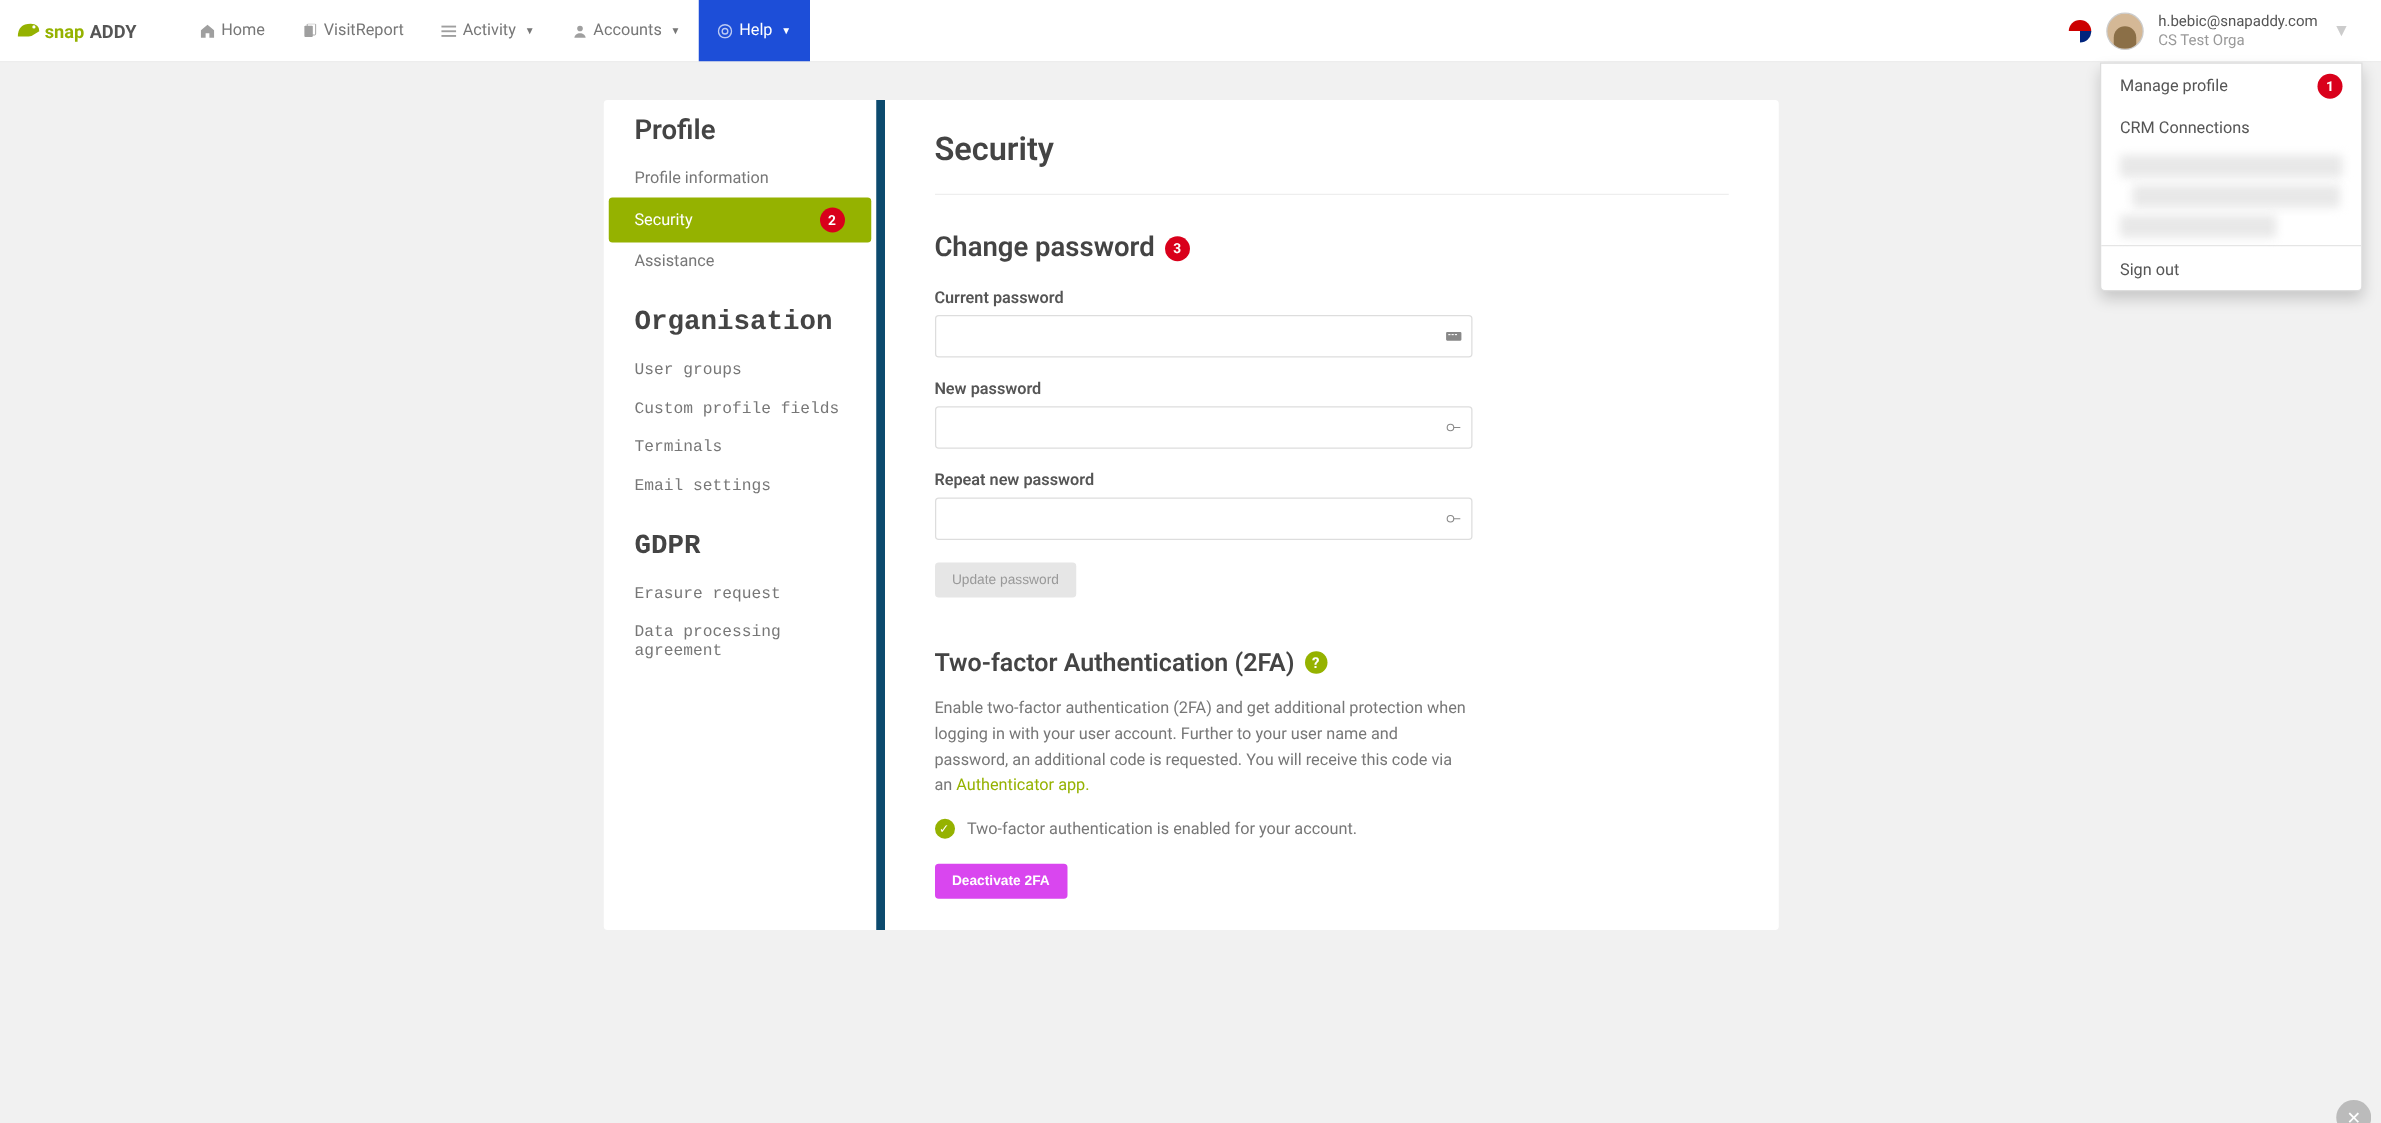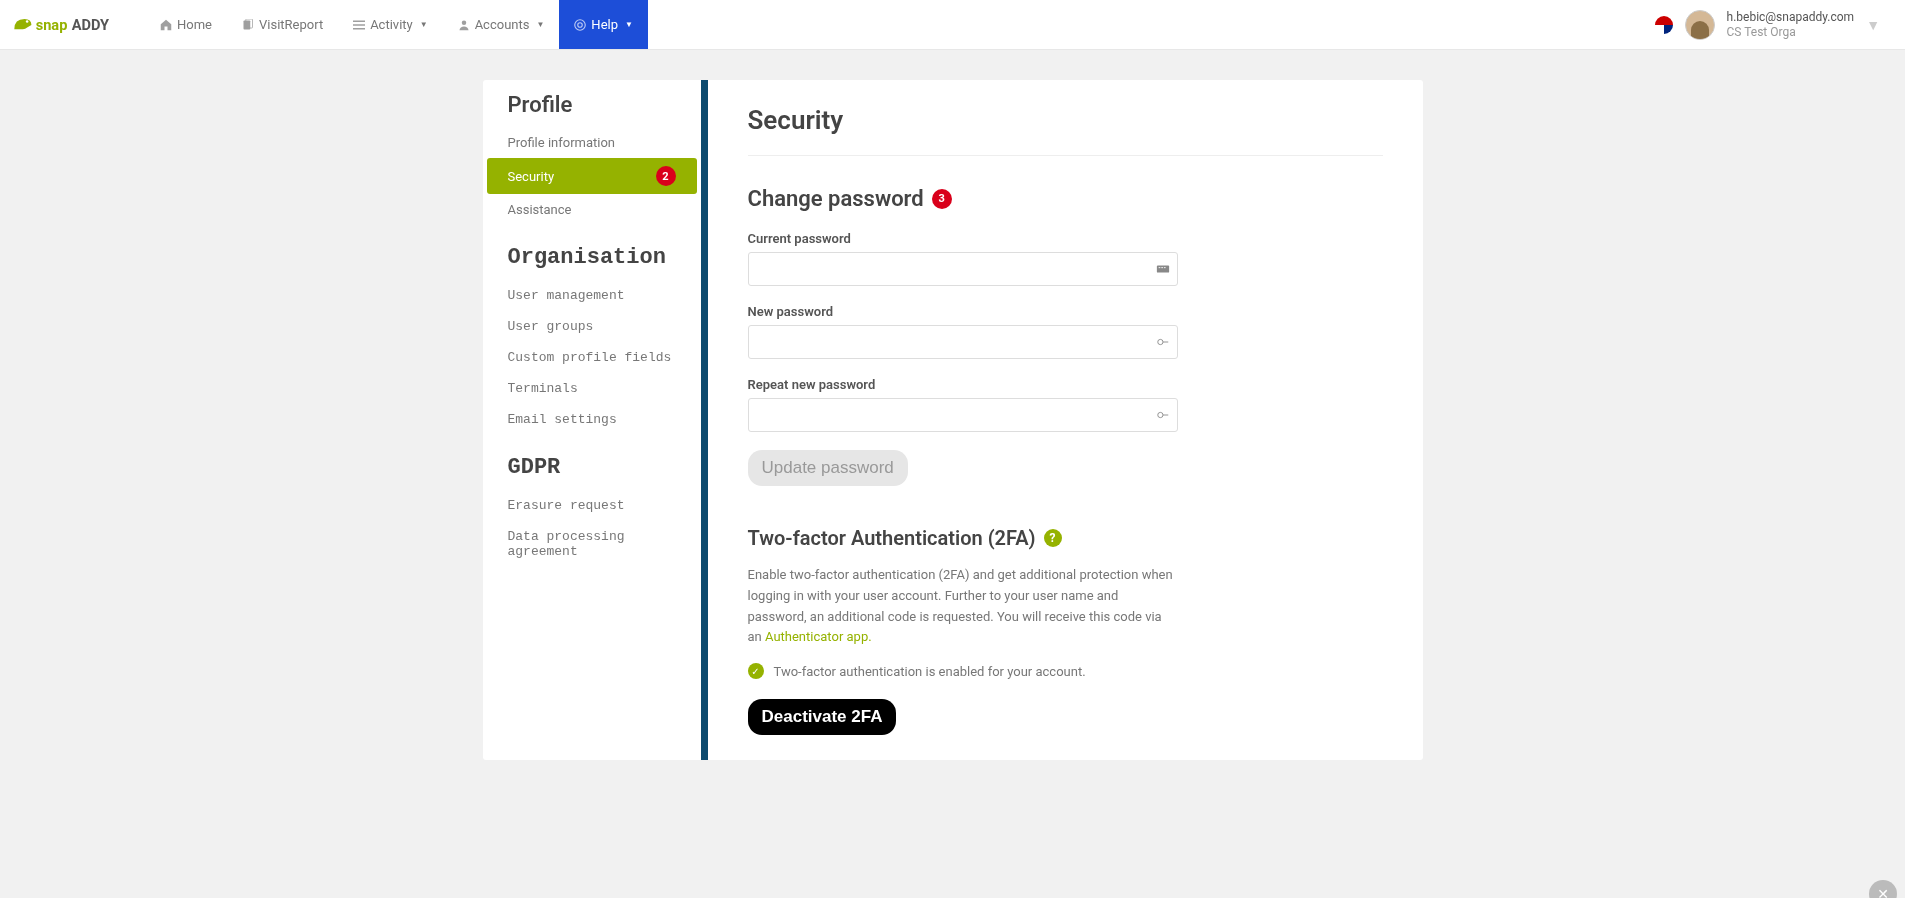--- a/index.html
+++ b/index.html
@@ -213,31 +213,31 @@
       right: 8px;
       top: 50%;
       transform: translateY(-50%);
       width: 14px;
       height: 14px;
       color: #888;
     }
     .btn {
       padding: 8px 14px;
       border: none;
-      border-radius: 14px;
-      font-size: 17px;
+      border-radius: 3px;
+      font-size: 11px;
       cursor: pointer;
       font-weight: 500;
     }
     .btn-disabled {
       background: #e6e6e6;
       color: #999;
     }
     .btn-gray {
-      background: #000000;
+      background: #d946ef;
       color: #fff;
       font-weight: 600;
     }
     .desc {
       font-size: 13px;
       color: #777;
       line-height: 1.6;
       max-width: 430px;
       margin-bottom: 15px;
     }
@@ -340,42 +340,55 @@
     <div class="avatar">
         <div class="avatar-inner"></div>
       </div>
     <div class="user-info">
       <div class="user-email">h.bebic@snapaddy.com</div>
       <div class="user-org">CS Test Orga</div>
     </div>
     <span class="user-caret">▼</span>
   </div>
 
+  <div class="dropdown">
+    <div class="dropdown-item">
+      <span>Manage profile</span>
+      <span class="badge">1</span>
+    </div>
+    <div class="dropdown-item">
+      <span>CRM Connections</span>
+    </div>
+    <div class="blurred"></div>
+    <div class="blurred wide"></div>
+    <div class="blurred" style="width:60%"></div>
+    <div class="dropdown-divider"></div>
+    <div class="dropdown-item">
+      <span>Sign out</span>
+    </div>
+  </div>
 </div>
 
 <div class="container">
   <div class="sidebar">
     <div>
       <div class="sidebar-heading">Profile</div>
       <div class="sidebar-item">
           <span>Profile information</span>
         </div>
       <div class="sidebar-item active">
         <span>Security</span>
         <span class="badge">2</span>
       </div>
       <div class="sidebar-item">
           <span>Assistance</span>
         </div>
     </div>
     <div class="sidebar-section">
       <div class="sidebar-heading">Organisation</div>
-      <div class="sidebar-item">
-          <span>User management</span>
-        </div>
       <div class="sidebar-item">
           <span>User groups</span>
         </div>
       <div class="sidebar-item">
           <span>Custom profile fields</span>
         </div>
       <div class="sidebar-item">
           <span>Terminals</span>
         </div>
       <div class="sidebar-item">

